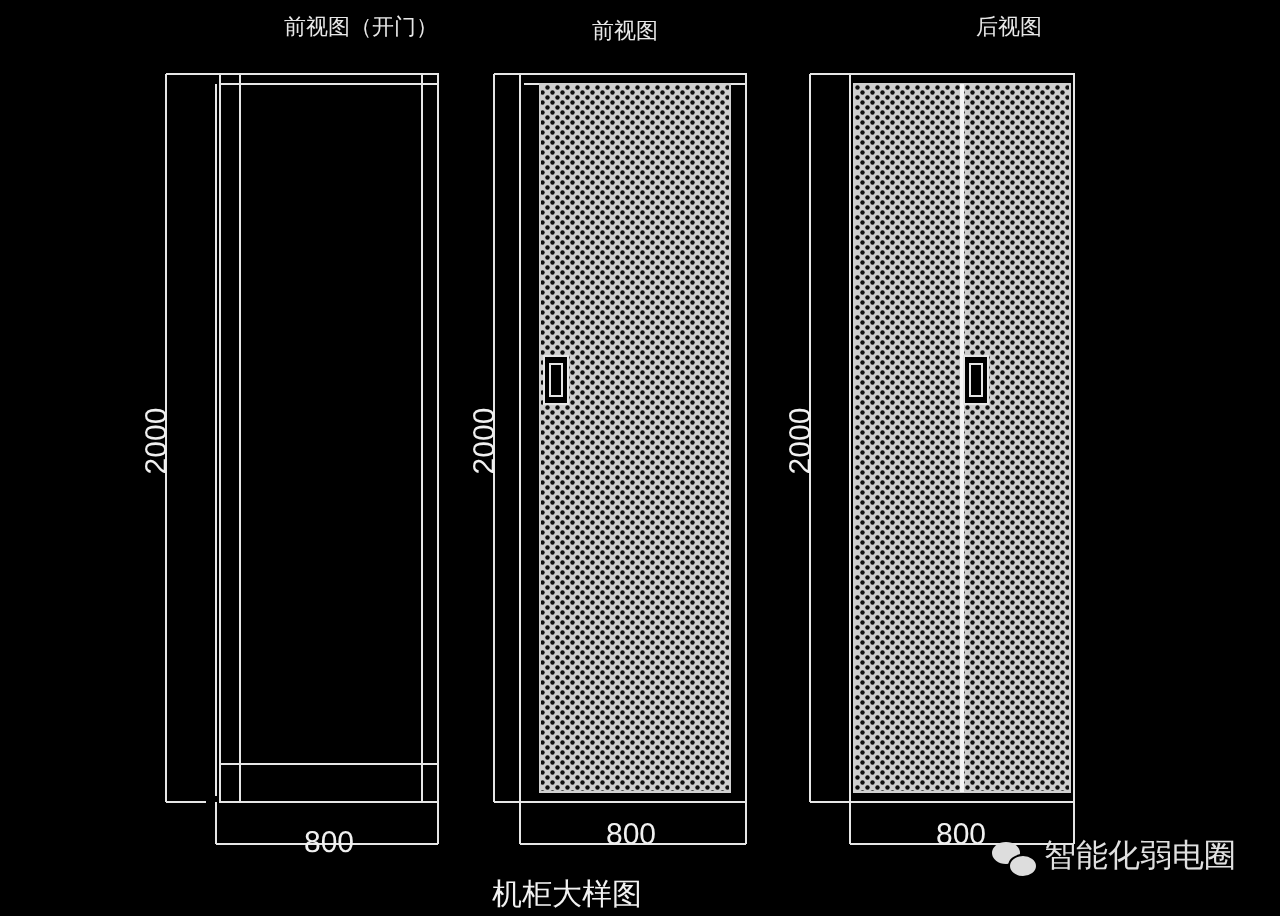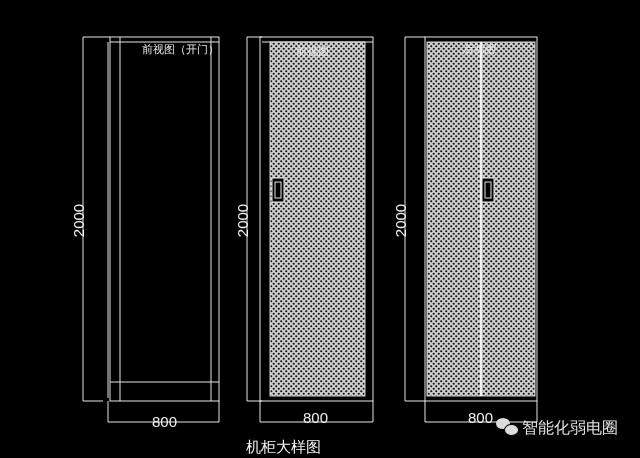--- a/index.html
+++ b/index.html
@@ -1,21 +1,21 @@
 <!DOCTYPE html>
 <html><head>
 <meta charset="utf-8">
 <style>
   html,body{margin:0;padding:0;background:#000;}
   body{width:640px;height:458px;position:relative;overflow:hidden;font-family:"DejaVu Sans",sans-serif;}
-  .lbl{position:absolute;color:#e8e8e8;font-size:11px;white-space:nowrap;margin-top:36px;}
+  .lbl{position:absolute;color:#e8e8e8;font-size:11px;white-space:nowrap;}
   .dimtxt{position:absolute;color:#f0f0f0;font-family:"Liberation Sans",sans-serif;font-size:15px;}
   .vdim{position:absolute;color:#f0f0f0;font-family:"Liberation Sans",sans-serif;font-size:15px;transform:rotate(-90deg);transform-origin:center;}
   .caption{position:absolute;color:#f2f2f2;font-size:15px;font-weight:normal;}
-  .wm{position:absolute;color:#e0e0e0;font-size:16px;display:flex;align-items:flex-start;gap:4px;}
+  .wm{position:absolute;color:#e0e0e0;font-size:16px;display:flex;align-items:flex-end;gap:4px;}
   svg{position:absolute;left:0;top:0;}
 </style>
 </head>
 <body>
 
 <svg width="640" height="458" viewBox="0 0 640 458">
   <defs>
     <pattern id="hex" width="5" height="5" patternUnits="userSpaceOnUse">
       <rect width="5" height="5" fill="#cfcfcf"></rect>
       <circle cx="1.25" cy="1.25" r="1.1" fill="#111"></circle>
@@ -64,21 +64,21 @@
       <line x1="537" y1="401" x2="537" y2="422"></line>
       <line x1="425" y1="422" x2="537" y2="422"></line>
       <rect x="482" y="178" width="12" height="24" fill="#000" stroke="#e6e6e6"></rect>
       <rect x="485" y="182" width="6" height="16" fill="#000" stroke="#e6e6e6"></rect>
     </g>
   </g>
 </svg>
 
 <div class="lbl" style="left:142px;top:6px;">前视图（开门）</div>
 <div class="lbl" style="left:296px;top:8px;">前视图</div>
-<div class="lbl" style="left:462px;top:6px;font-style:italic;">后视图</div>
+<div class="lbl" style="left:488px;top:6px;">后视图</div>
 
 <div class="vdim" style="left:62px;top:212px;">2000</div>
 <div class="vdim" style="left:226px;top:212px;">2000</div>
 <div class="vdim" style="left:384px;top:212px;">2000</div>
 
 <div class="dimtxt" style="left:152px;top:413px;">800</div>
 <div class="dimtxt" style="left:303px;top:409px;">800</div>
 <div class="dimtxt" style="left:468px;top:409px;">800</div>
 
 <div class="caption" style="left:246px;top:438px;">机柜大样图</div>

